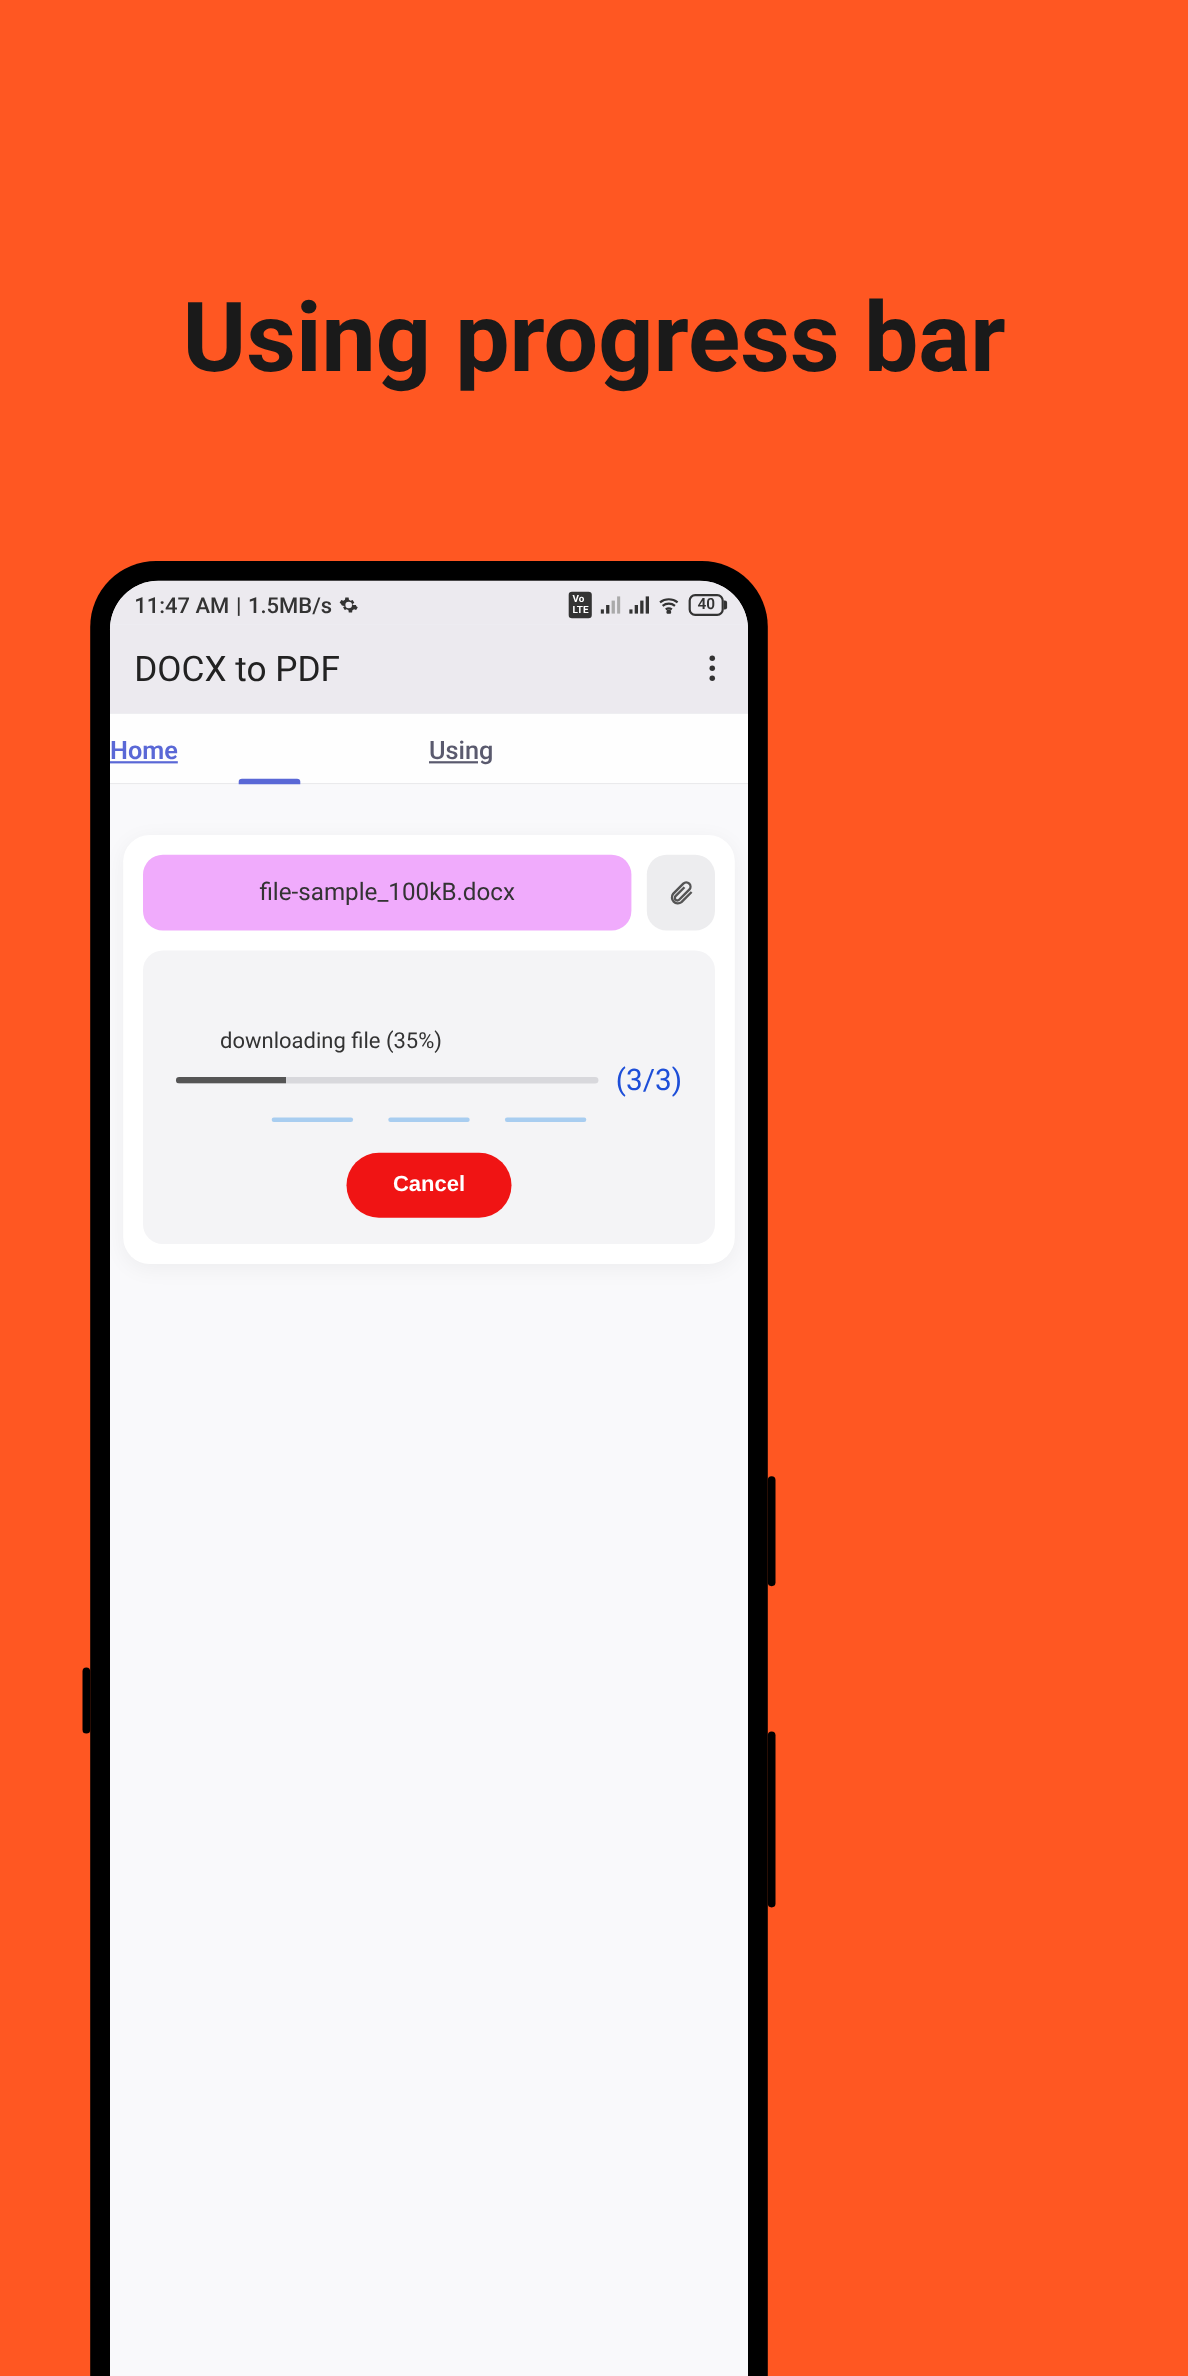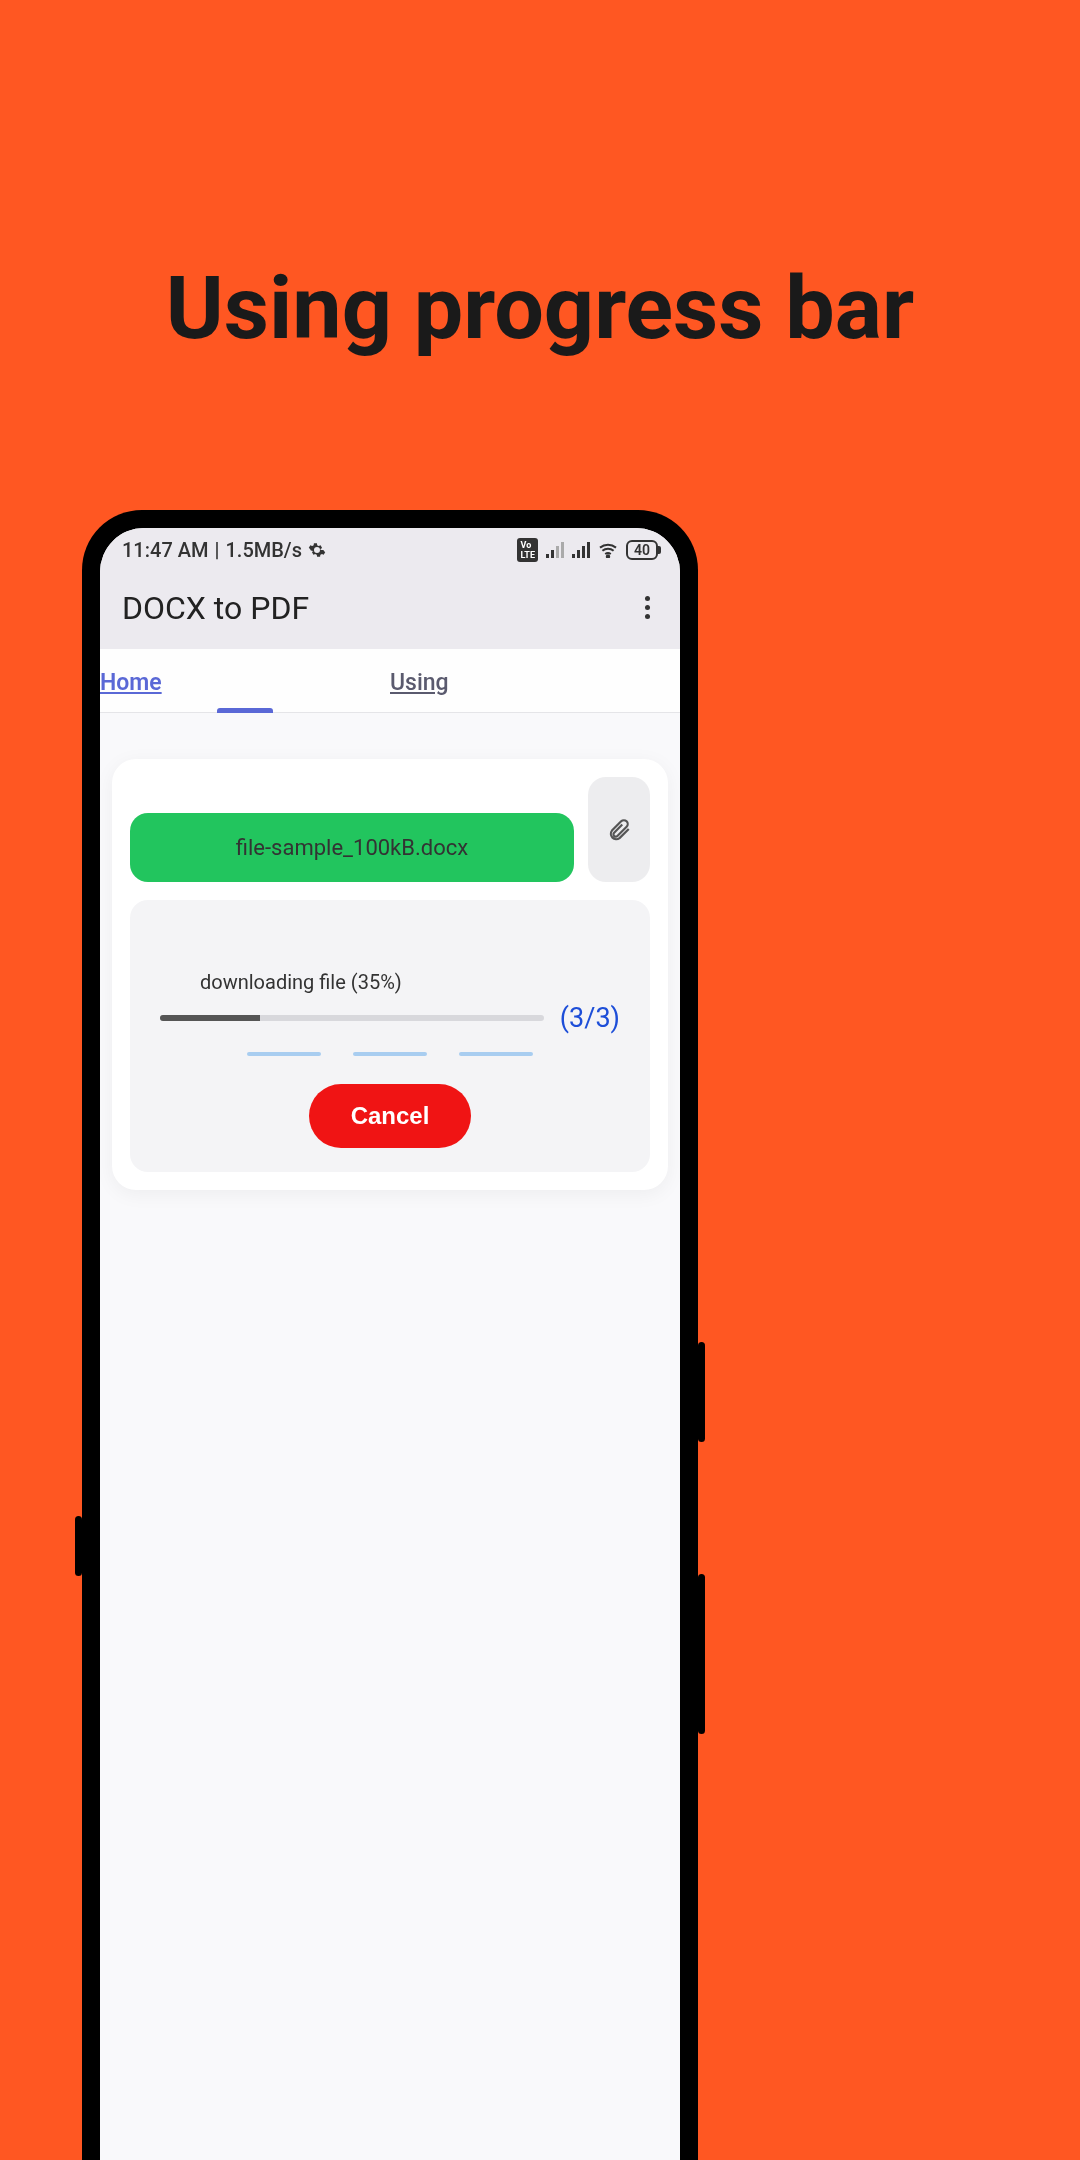--- a/index.html
+++ b/index.html
@@ -111,27 +111,26 @@
 .content { padding: 46px 12px 0 12px; background: #f9f9fb; flex: 1; }
 .card {
   background: #fff;
   border-radius: 24px;
   padding: 18px;
   box-shadow: 0 4px 20px rgba(0,0,0,0.05);
 }
 .file-row { display: flex; gap: 14px; align-items: stretch; margin-bottom: 18px; }
 .file-chip {
   flex: 1;
-  background: #22c55e;
+  background: #f0abfc;
   border-radius: 18px;
   padding: 22px 32px;
   text-align: center;
   font-size: 22px;
   color: #333;
-  margin-top: 36px;
 }
 .attach-btn {
   width: 62px;
   background: #ededef;
   border-radius: 18px;
   display: flex;
   align-items: center;
   justify-content: center;
 }
 .attach-btn svg { width: 26px; height: 26px; stroke: #555; }
@@ -154,21 +153,21 @@
 .seg-row { display: flex; justify-content: center; gap: 32px; margin-top: 18px; }
 .seg { width: 74px; height: 4px; background: #a8cdf0; border-radius: 2px; }
 .cancel-btn {
   margin: 28px auto 0 auto;
   display: block;
   background: #f01414;
   color: #fff;
   border: none;
   border-radius: 32px;
   padding: 18px 42px;
-  font-size: 24px;
+  font-size: 20px;
   font-weight: 600;
 }
 .side-btn {
   position: absolute;
   right: -7px;
   background: #000;
   border-radius: 4px;
   width: 7px;
 }
 .side-btn.b1 { top: 832px; height: 100px; }

